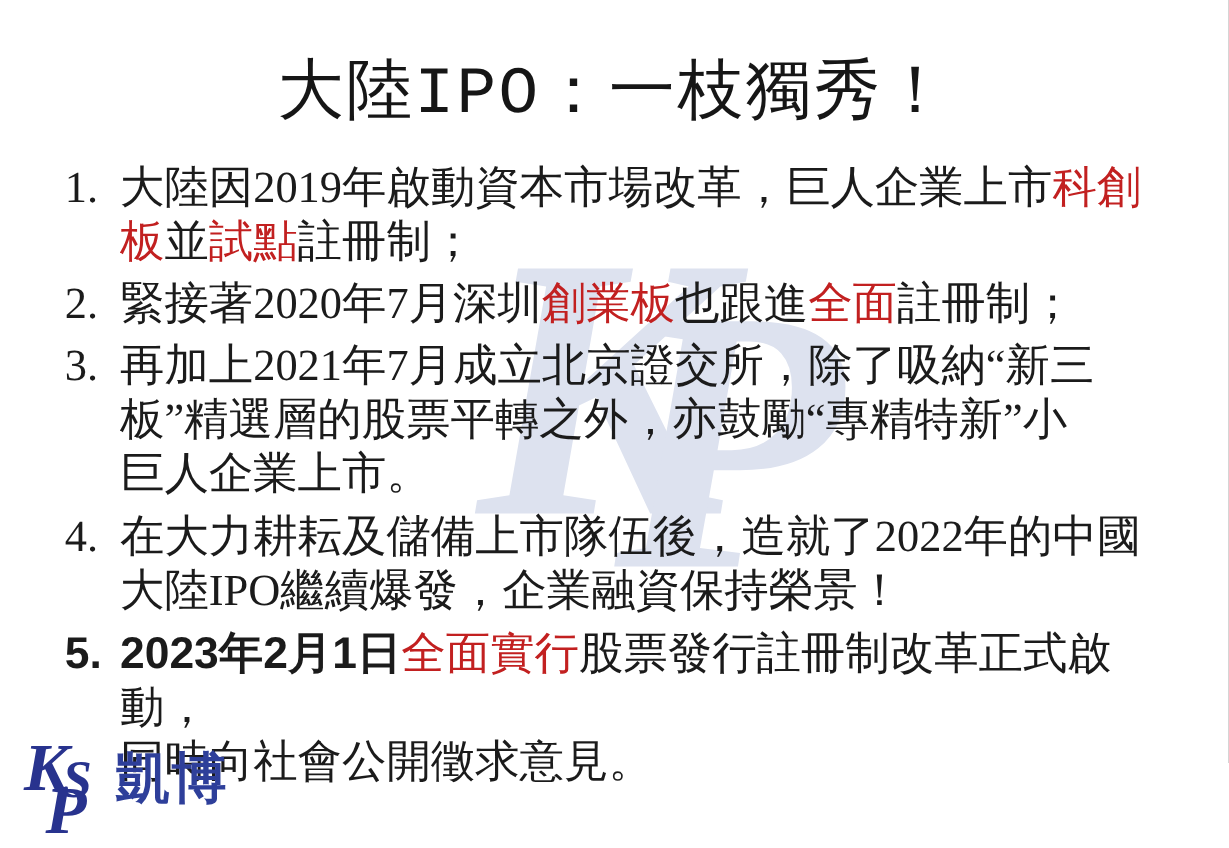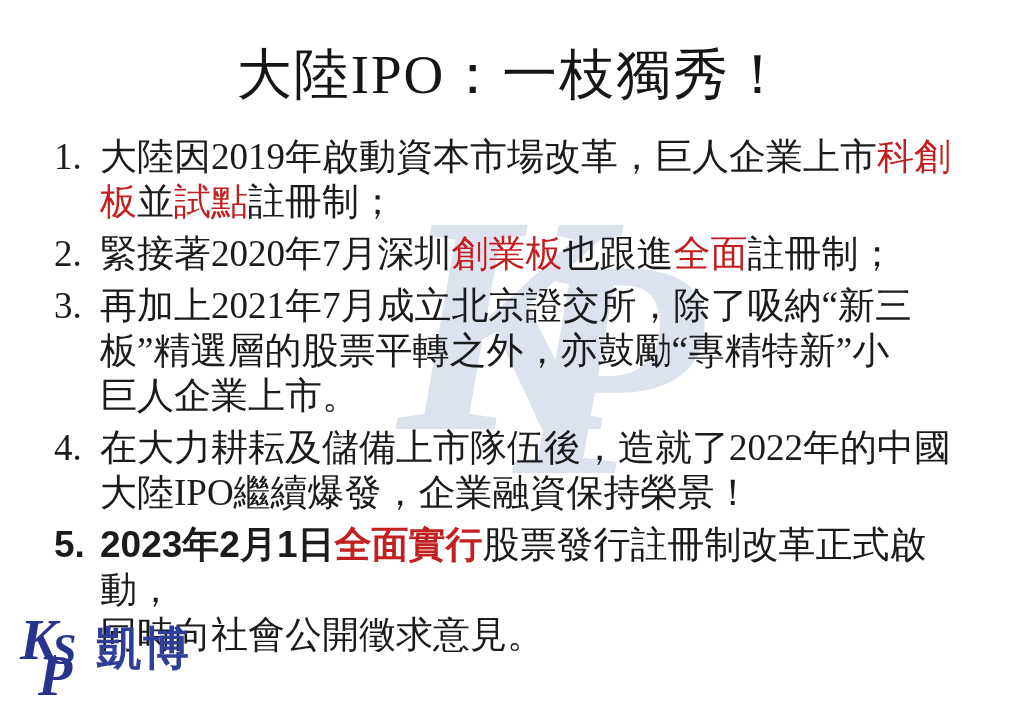--- a/index.html
+++ b/index.html
@@ -28,41 +28,41 @@
     color:var(--watermark);
     line-height:1;
   }
   .wm-k{left:398px;top:168px;font-size:312px;}
   .wm-p{left:512px;top:212px;font-size:312px;}
   
   .title{
     position:relative;z-index:1;
     margin:0;padding-top:38px;
     text-align:center;
-    font-family:Liberation Serif, serif;
+    font-family:Liberation Mono, monospace;
     font-weight:400;
     font-size:55px;
     letter-spacing:2px;
     color:#161616;
   }
   
   .bullet-list{
     position:relative;z-index:1;
     list-style:none;
     margin:22px 0 0 0;
     padding:0 30px 0 54px;
     font-size:37px;
     line-height:45px;
   }
   .item{display:flex;align-items:flex-start;margin-bottom:7px;}
   .num{flex:0 0 46px;}
   .content{flex:1;white-space:pre-wrap;}
   .seg{white-space:pre-wrap;}
   .s-red{color:var(--red);}
-  .s-red-bold{color:var(--red);font-weight:bold;}
+  .s-red-bold{color:var(--red);font-weight:normal;}
   .s-sans{font-family:"Liberation Sans", sans-serif;font-weight:700;}
   .num.s-sans{font-family:"Liberation Sans", sans-serif;font-weight:600;}
   
   .logo{position:absolute;left:18px;top:612px;z-index:1;width:300px;height:92px;}
   .monogram{position:absolute;left:0;top:0;width:86px;height:92px;}
   .mono-letter{
     position:absolute;
     font-family:"Liberation Serif", serif;
     font-style:italic;font-weight:600;
     color:var(--logo_navy);

